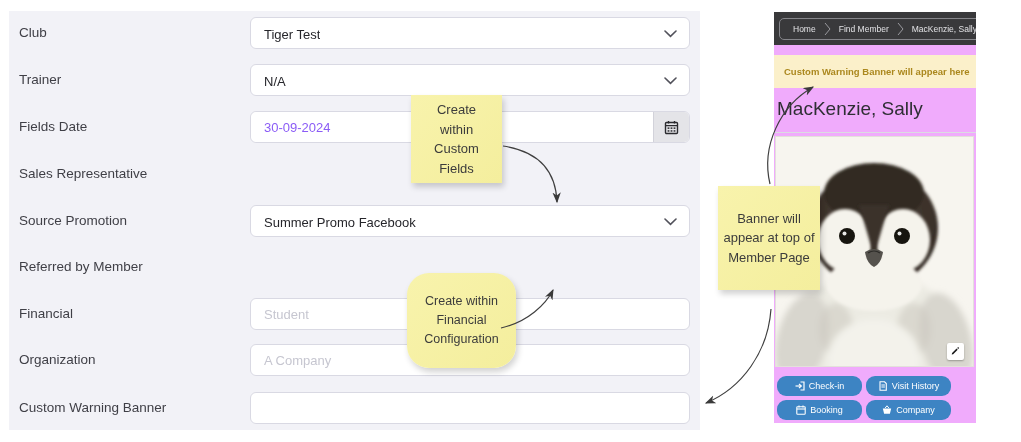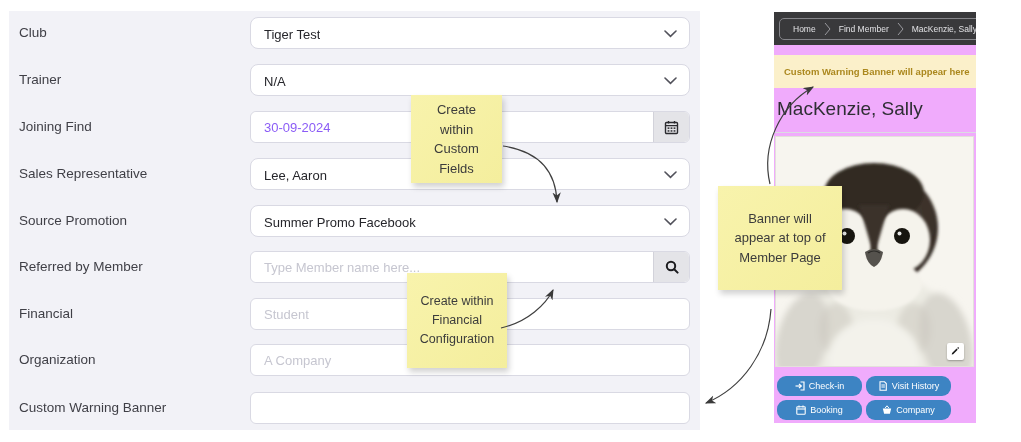--- a/index.html
+++ b/index.html
@@ -5,37 +5,37 @@
   * { box-sizing: border-box; margin: 0; padding: 0; }
   body { background: #fff; font-family: "Liberation Sans", sans-serif; }
   .page { position: relative; width: 1021px; height: 442px; background: #fff; overflow: hidden; }
 
   
   .form-panel { position: absolute; left: 9px; top: 11px; width: 691px; height: 419px; background: #f2f2f7; z-index: 10; }
   .frow { position: absolute; left: 0; right: 0; height: 32px; }
   .flabel { position: absolute; left: 10px; top: 0; width: 225px; line-height: 32px; font-size: 13.5px; color: #3f3f46; white-space: nowrap; }
   .fctrl { position: absolute; left: 241px; top: 0; width: 440px; height: 32px; }
   .select, .tinput, .igroup { width: 100%; height: 32px; background: #fff; border: 1px solid #d9d9e3; border-radius: 6px; }
-  .select { position: relative; display: flex; align-items: center; padding: 3px 30px 0 13px; cursor: pointer; border-radius: 8px; }
+  .select { position: relative; display: flex; align-items: center; padding: 3px 30px 0 13px; cursor: pointer; }
   .selval { font-size: 13px; color: #26262b; white-space: nowrap; overflow: hidden; }
   .chev { position: absolute; right: 12px; top: 12px; line-height: 0; }
   .tinput { font-size: 13px; color: #8b5cf6; padding: 0 13px; font-family: "Liberation Sans", sans-serif; outline: none; display: block; }
   .tinput::placeholder { color: #c6c6d0; }
   .igroup { display: flex; padding: 0; overflow: hidden; }
   .igroup .tinput { border: none; border-radius: 6px 0 0 6px; flex: 1; height: 30px; }
   .gbtn { width: 36px; height: 30px; background: #e4e4e8; border-left: 1px solid #d2d2da; display: flex; align-items: center; justify-content: center; cursor: pointer; flex: 0 0 36px; }
 
   
   .sticky { position: absolute; background: linear-gradient(135deg, #f8f3ac 0%, #f4ee9d 100%); box-shadow: 2px 4px 6px rgba(0,0,0,0.18); z-index: 40; display: flex; align-items: center; justify-content: center; text-align: center; color: #3c3c3c; font-size: 13px; line-height: 1.5; }
   .sticky .stxt { display: block; }
   #note1 { left: 411px; top: 95px; width: 91px; height: 88px; }
   #note1 .stxt { width: 58px; }
-  #note2 { left: 407px; top: 273px; width: 100px; height: 95px; font-size: 12.5px; }
+  #note2 { left: 407px; top: 273px; width: 109px; height: 95px; font-size: 12.5px; border-radius: 22px; }
   #note2 .stxt { width: 88px; }
-  #note3 { left: 718px; top: 186px; width: 124px; height: 104px; }
+  #note3 { left: 718px; top: 186px; width: 102px; height: 104px; }
   #note3 .stxt { width: 92px; }
 
   
   .arrows { position: absolute; left: 0; top: 0; z-index: 50; pointer-events: none; }
 
   
   .preview { position: absolute; left: 774px; top: 12px; width: 202px; height: 411px; background: #f0abfc; z-index: 20; }
   .crumbbar { position: absolute; left: 0; top: 0; right: 0; height: 33px; background: #39393b; display: flex; align-items: center; padding: 0 5px; overflow: hidden; }
   .crumbbox { display: flex; align-items: center; border: 1px solid #85858a; border-radius: 5px; height: 22px; padding: 0 7px; white-space: nowrap; overflow: hidden; flex: 0 0 auto; min-width: 230px; }
   .crumb { font-size: 8.5px; color: #e3e3e6; padding: 0 6px; cursor: pointer; }
@@ -73,21 +73,21 @@
         <div class="select">
           <span class="selval">N/A</span>
           <span class="chev"><svg width="13" height="8" viewBox="0 0 13 8">
                 <path d="M1 1 L6.5 6.3 L12 1" fill="none" stroke="#52525b" stroke-width="1.6" stroke-linecap="round"></path>
               </svg></span>
         </div>
       </div>
     </div>
 
     <div class="frow" style="top:100px">
-      <div class="flabel">Joining Find</div>
+      <div class="flabel">Fields Date</div>
       <div class="fctrl">
         <div class="igroup">
           <input class="tinput" type="text" value="30-09-2024" style="">
           <div class="gbtn">
             <span style="line-height:0"><svg width="15" height="15" viewBox="0 0 15 15">
                   <rect x="1.5" y="2.5" width="12" height="11" rx="1" fill="none" stroke="#2b2b2f" stroke-width="1.4"></rect>
                   <line x1="1.5" y1="5.6" x2="13.5" y2="5.6" stroke="#2b2b2f" stroke-width="1.4"></line>
                   <line x1="4.5" y1="1" x2="4.5" y2="3.5" stroke="#2b2b2f" stroke-width="1.4"></line>
                   <line x1="10.5" y1="1" x2="10.5" y2="3.5" stroke="#2b2b2f" stroke-width="1.4"></line>
                   <g fill="#2b2b2f">
@@ -99,55 +99,36 @@
                     <rect x="9.6" y="10.2" width="1.8" height="1.5"></rect>
                   </g>
                 </svg></span>
           </div>
         </div>
       </div>
     </div>
 
     <div class="frow" style="top:147px">
       <div class="flabel">Sales Representative</div>
-      <div class="fctrl">
-        <div class="select">
-          <span class="selval">Lee, Aaron</span>
-          <span class="chev"><svg width="13" height="8" viewBox="0 0 13 8">
-                <path d="M1 1 L6.5 6.3 L12 1" fill="none" stroke="#52525b" stroke-width="1.6" stroke-linecap="round"></path>
-              </svg></span>
-        </div>
-      </div>
     </div>
 
     <div class="frow" style="top:194px">
       <div class="flabel">Source Promotion</div>
       <div class="fctrl">
         <div class="select">
           <span class="selval">Summer Promo Facebook</span>
           <span class="chev"><svg width="13" height="8" viewBox="0 0 13 8">
                 <path d="M1 1 L6.5 6.3 L12 1" fill="none" stroke="#52525b" stroke-width="1.6" stroke-linecap="round"></path>
               </svg></span>
         </div>
       </div>
     </div>
 
     <div class="frow" style="top:240px">
       <div class="flabel">Referred by Member</div>
-      <div class="fctrl">
-        <div class="igroup">
-          <input class="tinput" type="text" placeholder="Type Member name here..." style="">
-          <div class="gbtn">
-            <span style="line-height:0"><svg width="14" height="14" viewBox="0 0 14 14">
-                  <circle cx="6" cy="6" r="4.2" fill="none" stroke="#1c1c1f" stroke-width="2"></circle>
-                  <line x1="9.2" y1="9.2" x2="12.6" y2="12.6" stroke="#1c1c1f" stroke-width="2" stroke-linecap="round"></line>
-                </svg></span>
-          </div>
-        </div>
-      </div>
     </div>
 
     <div class="frow" style="top:287px">
       <div class="flabel">Financial</div>
       <div class="fctrl">
         <input class="tinput" type="text" placeholder="Student" style="">
       </div>
     </div>
 
     <div class="frow" style="top:333px">

